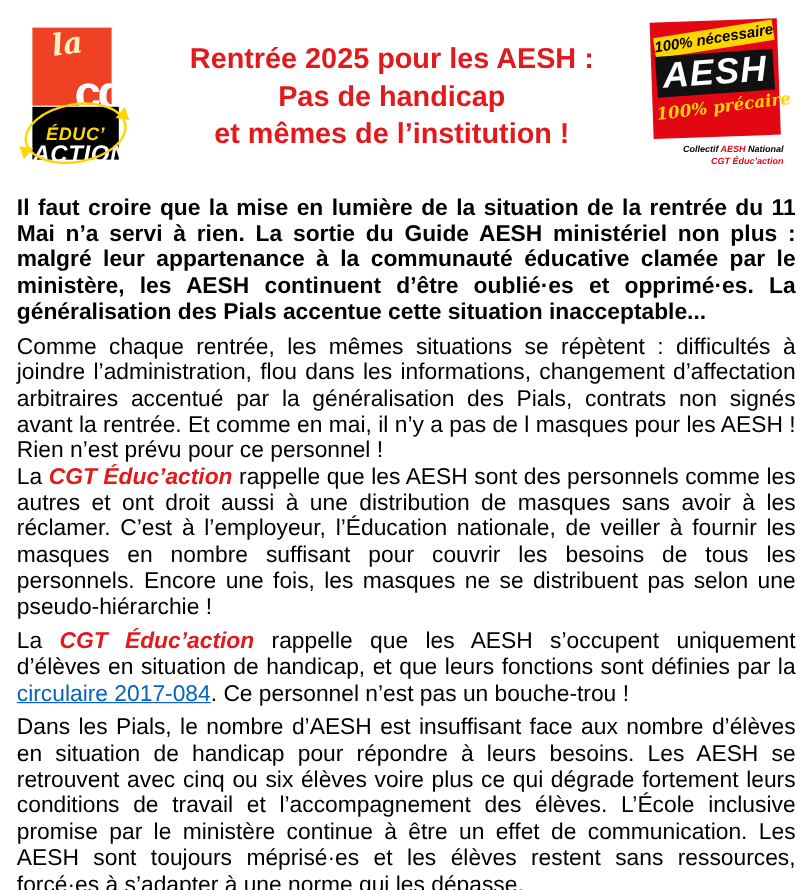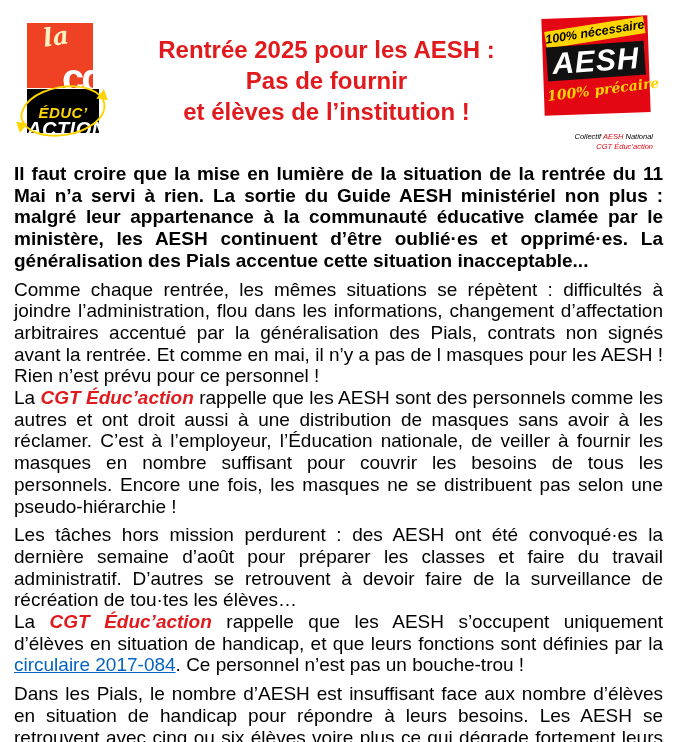--- a/index.html
+++ b/index.html
@@ -124,23 +124,23 @@
     font-family: "DejaVu Serif", serif;
     font-weight: bold; font-style: italic;
     font-size: 14px; line-height: 18px;
     text-align: center;
     transform: rotate(-5deg);
     margin-top: 3px;
     white-space: nowrap;
   }
   .aesh-caption {
     width: 110px;
-    margin-top: 18px;
+    margin-top: 6px;
     text-align: right;
-    font-weight: normal; font-style: italic;
+    font-weight: bold; font-style: italic;
     font-size: 7.5px; line-height: 9.5px;
     color: #000000;
   }
   .aesh-caption .red-text { color: #e30613; }
   .aesh-caption-line2 { color: #e30613; }
 
   
   .content {
     margin-top: 11px;
     padding: 0 14px;
@@ -172,22 +172,22 @@
         <span class="educ-line1">ÉDUC’</span>
         <span class="educ-line2">ACTION</span>
         <span class="educ-ellipse"></span>
         <span class="educ-arrowhead-left"></span>
         <span class="educ-arrowhead-right"></span>
       </div>
     </div>
 
     <div class="title-block">
       <div>Rentrée 2025 pour les AESH :</div>
-      <div>Pas de fournir</div>
-      <div>et élèves de l’institution !</div>
+      <div>Pas de handicap</div>
+      <div>et mêmes de l’institution !</div>
     </div>
 
     <div class="aesh-logo">
       <div class="aesh-red">
         <div class="aesh-yellow">100% nécessaire</div>
         <div class="aesh-black">AESH</div>
         <div class="aesh-precaire">100% précaire</div>
       </div>
       <div class="aesh-caption">
         <div><span>Collectif </span><span class="red-text">AESH</span><span> National</span></div>
@@ -202,21 +202,20 @@
     <div class="pgroup">
       <p class="bold-para">Il faut croire que la mise en lumière de la situation de la rentrée du 11 Mai n’a servi à rien. La sortie du Guide AESH ministériel non plus : malgré leur appartenance à la communauté éducative clamée par le ministère, les AESH continuent d’être oublié·es et opprimé·es. La généralisation des Pials accentue cette situation inacceptable...</p>
     </div>
 
     <div class="pgroup">
       <p>Comme chaque rentrée, les mêmes situations se répètent : difficultés à joindre l’administration, flou dans les informations, changement d’affectation arbitraires accentué par la généralisation des Pials, contrats non signés avant la rentrée. Et comme en mai, il n’y a pas de l masques pour les AESH ! Rien n’est prévu pour ce personnel !</p>
       <p><span>La </span><span class="brand">CGT Éduc’action</span><span> rappelle que les AESH sont des personnels comme les autres et ont droit aussi à une distribution de masques sans avoir à les réclamer. C’est à l’employeur, l’Éducation nationale, de veiller à fournir les masques en nombre suffisant pour couvrir les besoins de tous les personnels. Encore une fois, les masques ne se distribuent pas selon une pseudo-hiérarchie !</span></p>
     </div>
 
     <div class="pgroup">
-      <p>Les tâches hors mission perdurent : des AESH ont été convoqué·es la dernière semaine d’août pour préparer les classes et faire du travail administratif.  D’autres se retrouvent à devoir faire de la surveillance de récréation de tou·tes les élèves…</p>
       <p><span>La </span><span class="brand">CGT Éduc’action</span><span> rappelle que les AESH s’occupent uniquement d’élèves en situation de handicap, et que leurs fonctions sont définies par la </span><a class="doc-link">circulaire 2017-084</a><span>. Ce personnel n’est pas un bouche-trou !</span></p>
     </div>
 
     <div class="pgroup">
       <p>Dans les Pials, le nombre d’AESH est insuffisant face aux nombre d’élèves en situation de handicap pour répondre à leurs besoins. Les AESH se retrouvent avec cinq ou six élèves voire plus ce qui dégrade fortement leurs conditions de travail et  l’accompagnement des élèves. L’École inclusive promise par le ministère continue à être un effet de communication. Les AESH sont toujours méprisé·es et les élèves restent sans ressources, forcé·es à s’adapter à une norme qui les dépasse.</p>
     </div>
 
   </div>
 
 </div>

